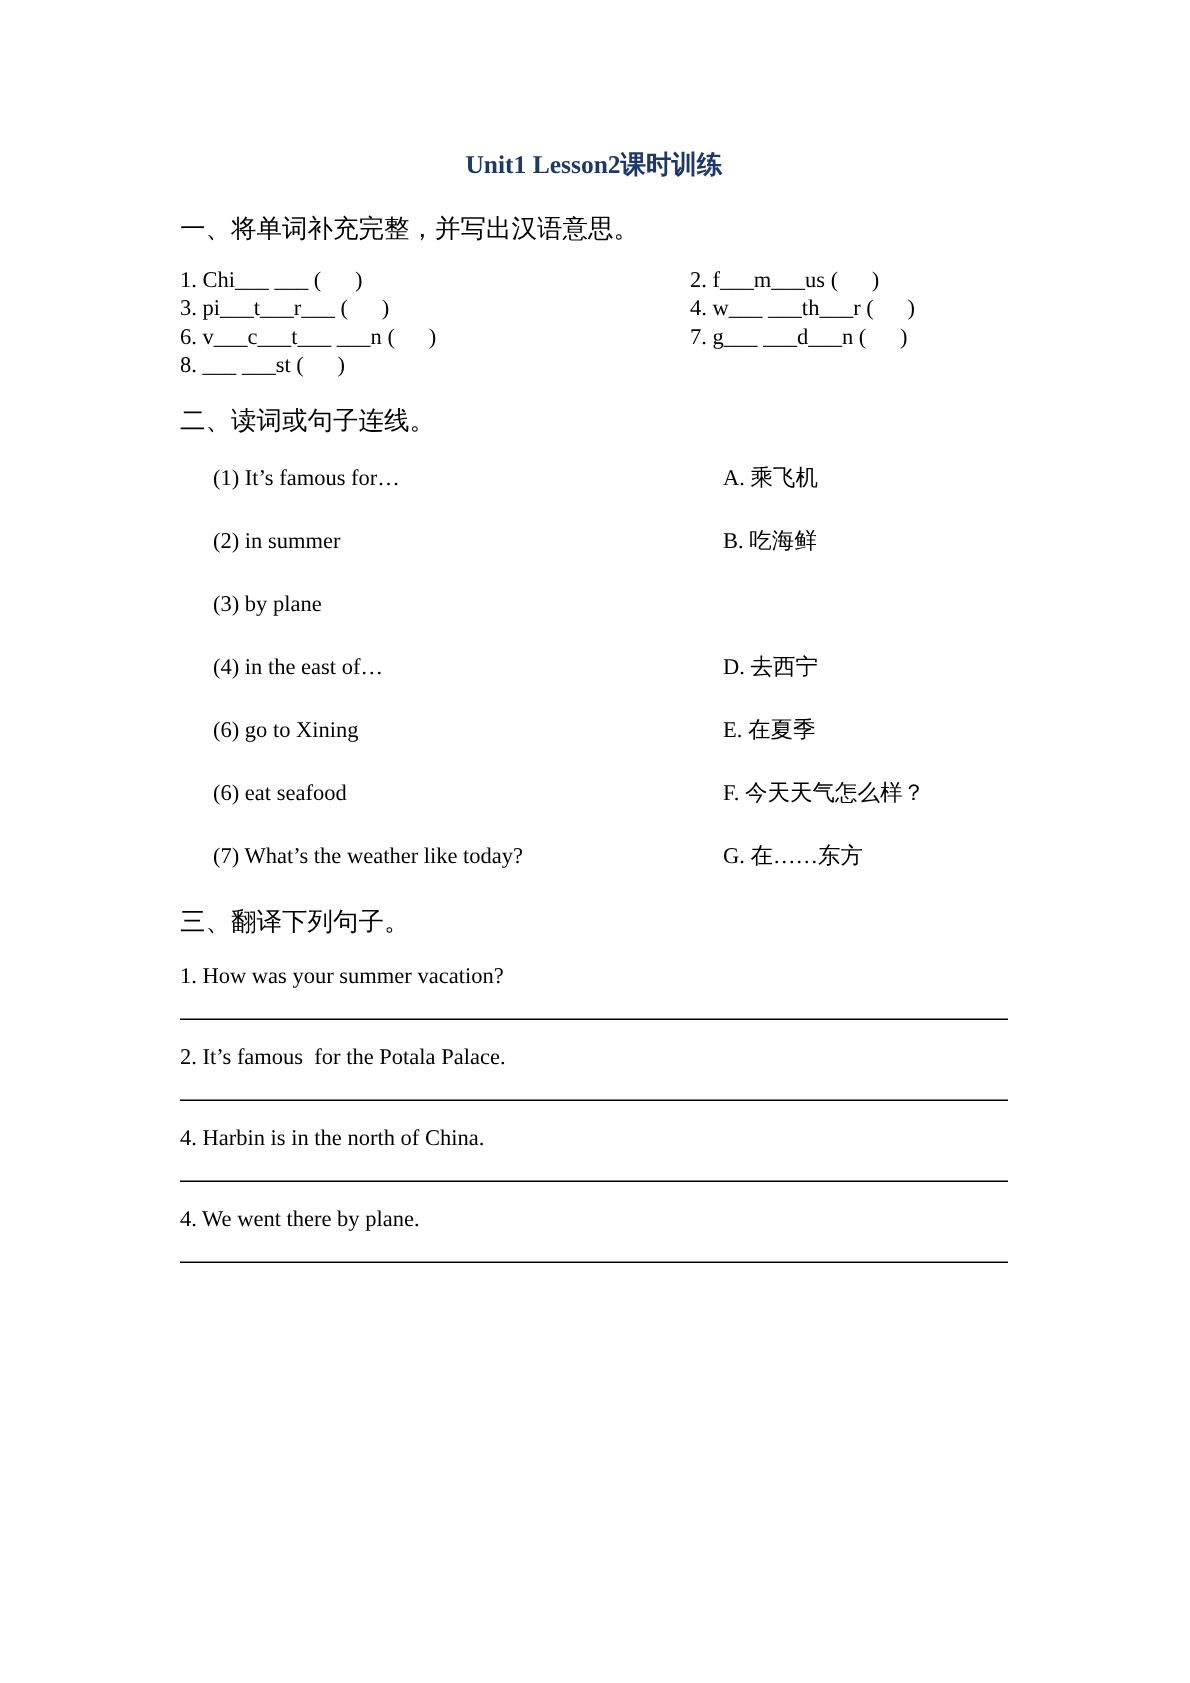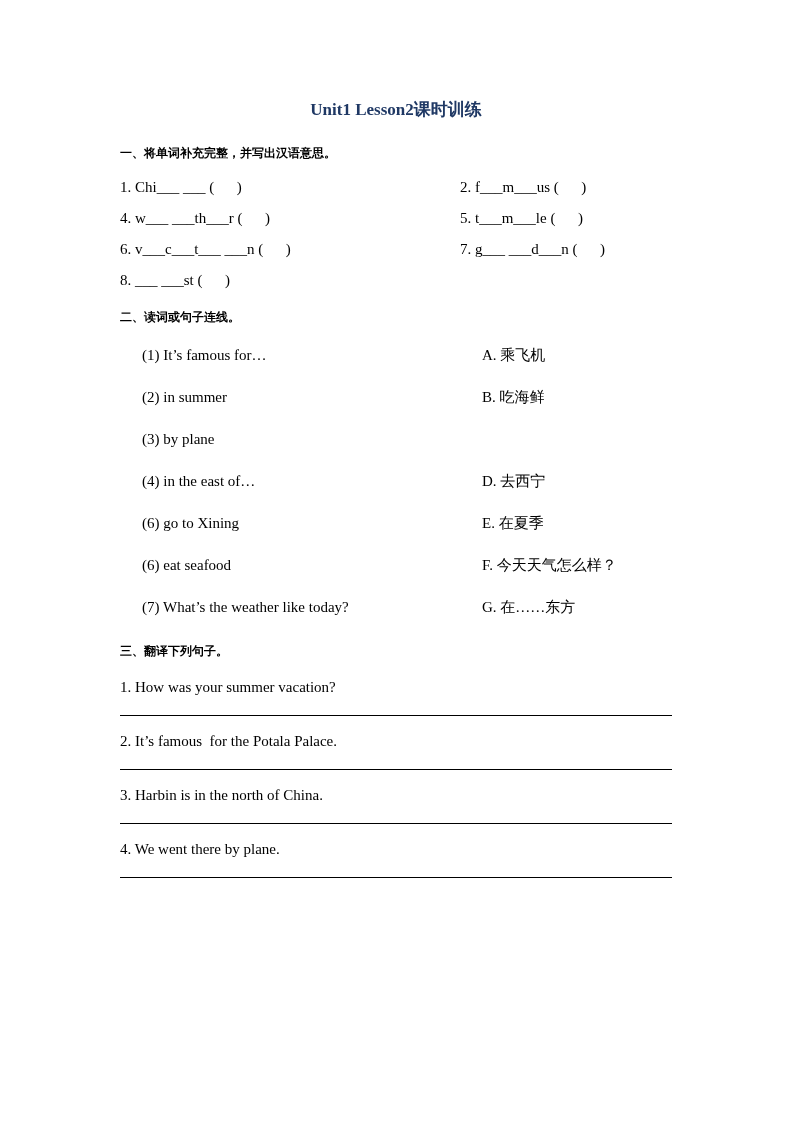--- a/index.html
+++ b/index.html
@@ -18,29 +18,28 @@
   .title {
     font-size: 17px;
     font-weight: bold;
     text-align: center;
     color: #1F3864;
     line-height: 20px;
     margin-bottom: 22px;
     font-family: "Liberation Serif", "DejaVu Serif", serif;
   }
   .heading {
-    font-size: 12px;
+    font-size: 17px;
     line-height: 22px;
     color: #000000;
-    font-weight: bold;
   }
   .grid2 {
     display: grid;
     grid-template-columns: 340px 1fr;
-    row-gap: 12px;
+    row-gap: 0;
     margin-top: 14px;
     margin-bottom: 16px;
   }
   .item {
     line-height: 19px;
     white-space: pre-wrap;
   }
   .match-block { margin-top: 18px; }
   .match-row {
     display: grid;
@@ -68,22 +67,22 @@
 
 <div class="page">
 
   <h1 class="title">Unit1 Lesson2课时训练</h1>
 
   <div class="section">
     <div class="heading">一、将单词补充完整，并写出汉语意思。</div>
     <div class="grid2">
       <div class="item">1. Chi___ ___ (      )</div>
       <div class="item">2. f___m___us (      )</div>
+      <div class="item">3. pi___t___r___ (      )</div>
       <div class="item">4. w___ ___th___r (      )</div>
-      <div class="item">5. t___m___le (      )</div>
       <div class="item">6. v___c___t___ ___n (      )</div>
       <div class="item">7. g___ ___d___n (      )</div>
       <div class="item">8. ___ ___st (      )</div>
     </div>
   </div>
 
   <div class="section">
     <div class="heading">二、读词或句子连线。</div>
     <div class="match-block">
       <div class="match-row">
@@ -123,21 +122,21 @@
       <div class="sentence">1. How was your summer vacation?</div>
       <div class="answer-line"></div>
     </div>
 
     <div class="translate-item">
       <div class="sentence">2. It’s famous  for the Potala Palace.</div>
       <div class="answer-line"></div>
     </div>
 
     <div class="translate-item">
-      <div class="sentence">3. Harbin is in the north of China.</div>
+      <div class="sentence">4. Harbin is in the north of China.</div>
       <div class="answer-line"></div>
     </div>
 
     <div class="translate-item">
       <div class="sentence">4. We went there by plane.</div>
       <div class="answer-line"></div>
     </div>
   </div>
 
 </div>

